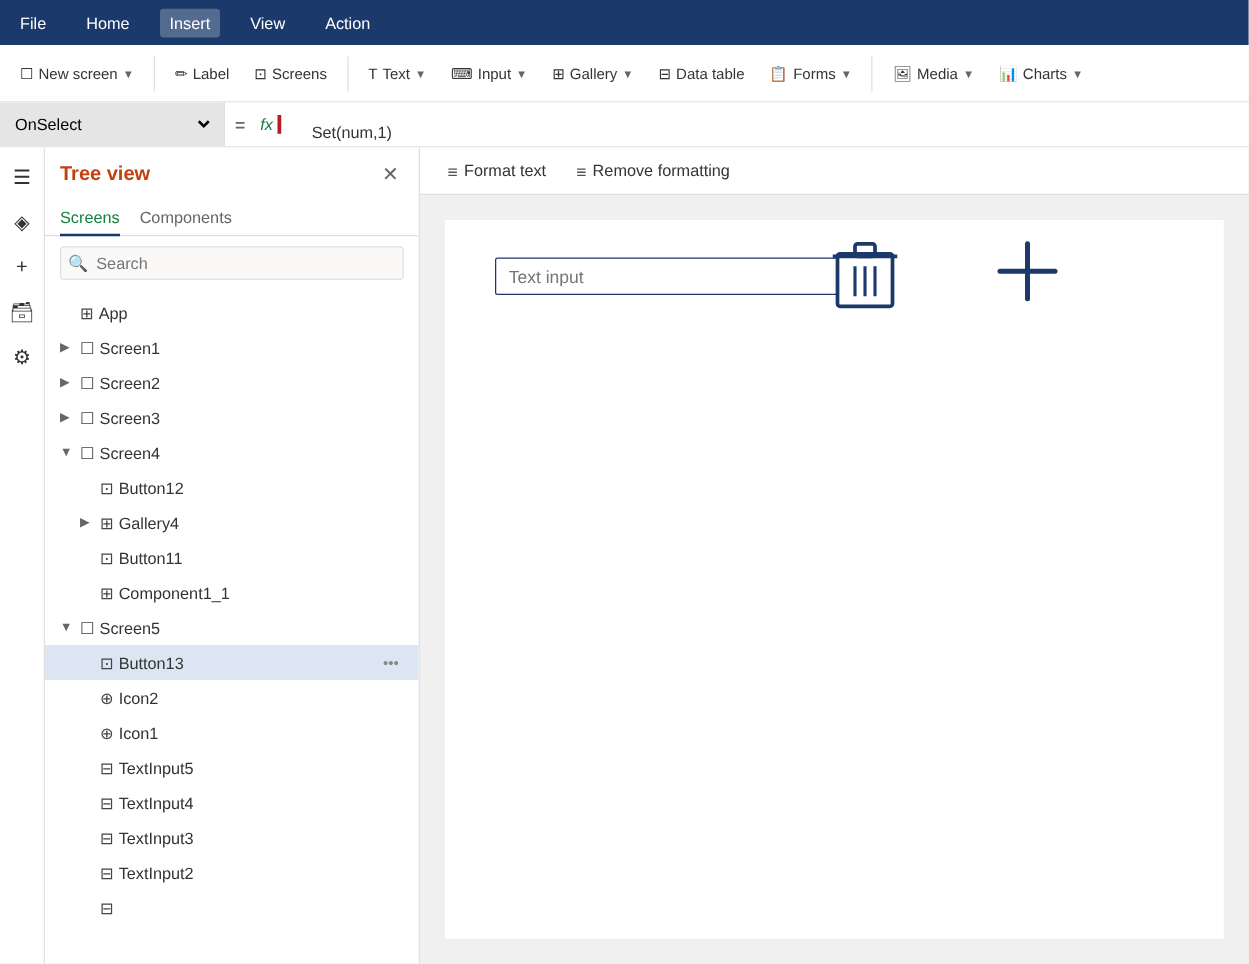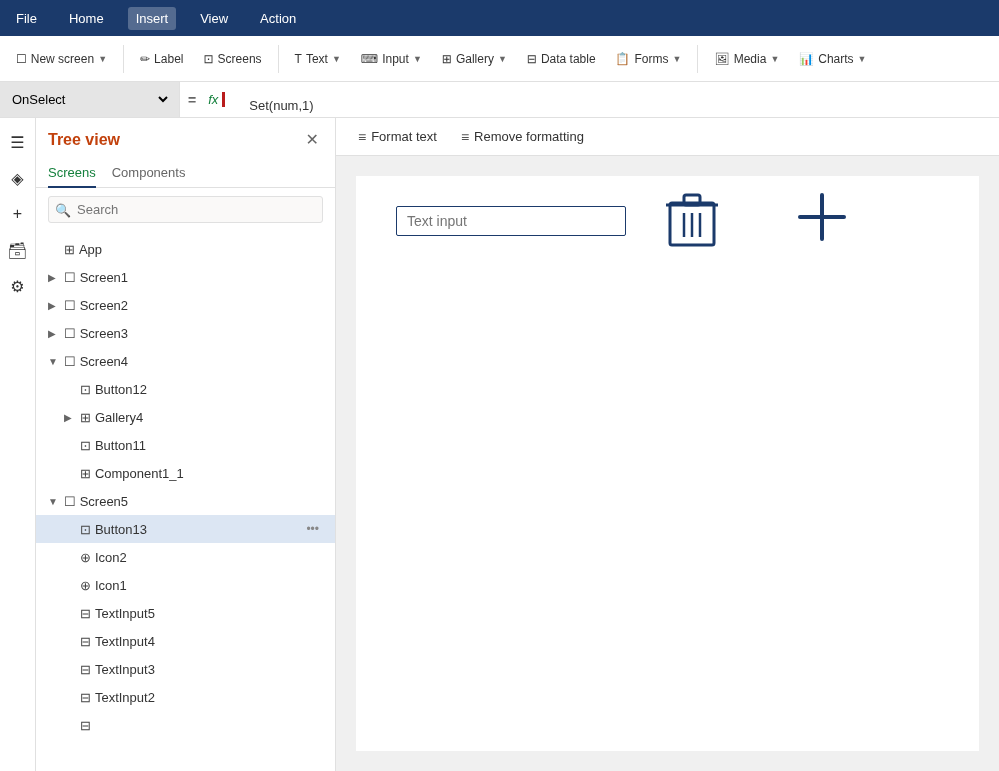--- a/index.html
+++ b/index.html
@@ -289,21 +289,21 @@
       width: 100%;
       height: 100%;
       position: relative;
     }
 
     
     .canvas-text-input {
       position: absolute;
       left: 40px;
       top: 30px;
-      width: 230px;
+      width: 275px;
     }
     .canvas-text-input input {
       width: 100%;
       padding: 6px 10px;
       border: 1.5px solid #1b3a6b;
       border-radius: 2px;
       font-size: 14px;
       color: #555;
       outline: none;
       background: #fff;

